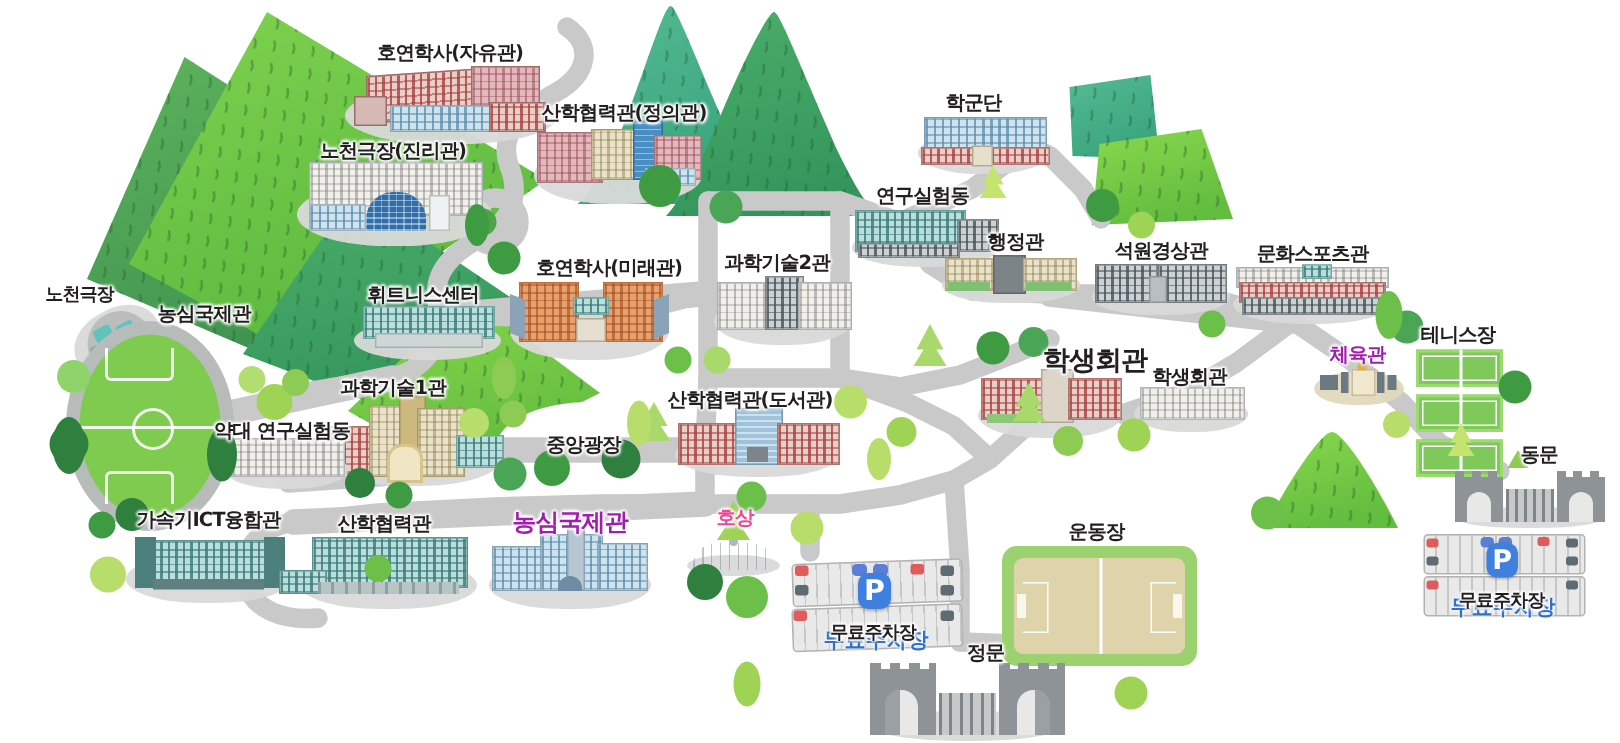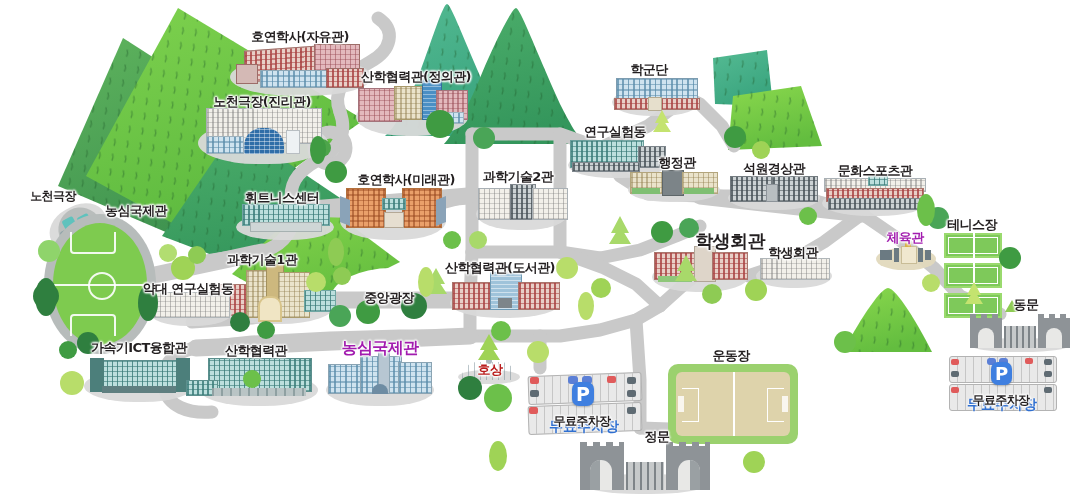--- a/index.html
+++ b/index.html
@@ -604,20 +604,20 @@
       <div class="lbl" style="left: 905px; top: 237px; font-size: 13px; color: #a21caf;">체육관</div>
       <div class="lbl" style="left: 1026px; top: 304px; font-size: 13px; color: rgb(35, 31, 32);">동문</div>
       <div class="lbl" style="left: 730px; top: 241px; font-size: 18px; color: rgb(35, 31, 32);">학생회관</div>
       <div class="lbl" style="left: 793px; top: 252px; font-size: 13px; color: rgb(35, 31, 32);">학생회관</div>
       <div class="lbl" style="left: 188px; top: 288px; font-size: 13px; color: rgb(35, 31, 32);">약대 연구실험동</div>
       <div class="lbl" style="left: 389px; top: 297px; font-size: 13px; color: rgb(35, 31, 32);">중앙광장</div>
       <div class="lbl" style="left: 500px; top: 267px; font-size: 13px; color: rgb(35, 31, 32);">산학협력관(도서관)</div>
       <div class="lbl" style="left: 139px; top: 347px; font-size: 13px; color: rgb(35, 31, 32);">가속기ICT융합관</div>
       <div class="lbl" style="left: 256px; top: 350px; font-size: 13px; color: rgb(35, 31, 32);">산학협력관</div>
       <div class="lbl" style="left: 380px; top: 348px; font-size: 16px; color: #a21caf;">농심국제관</div>
-      <div class="lbl" style="left: 490px; top: 370px; font-size: 13px; color: #b91c1c; font-family: Liberation Mono, monospace;">호상</div>
+      <div class="lbl" style="left: 490px; top: 346px; font-size: 13px; color: #ec4899;">호상</div>
       <div class="lbl" style="left: 731px; top: 355px; font-size: 13px; color: rgb(35, 31, 32);">운동장</div>
       <div class="lbl" style="left: 657px; top: 436px; font-size: 13px; color: rgb(35, 31, 32);">정문</div>
       <div class="lbl" style="left: 582px; top: 421px; font-size: 12px; color: rgb(35, 31, 32);">무료주차장</div>
       <div class="lbl" style="left: 1001px; top: 400px; font-size: 12px; color: rgb(35, 31, 32);">무료주차장</div>
     </div>
 
 </div>
 
 </body></html>

